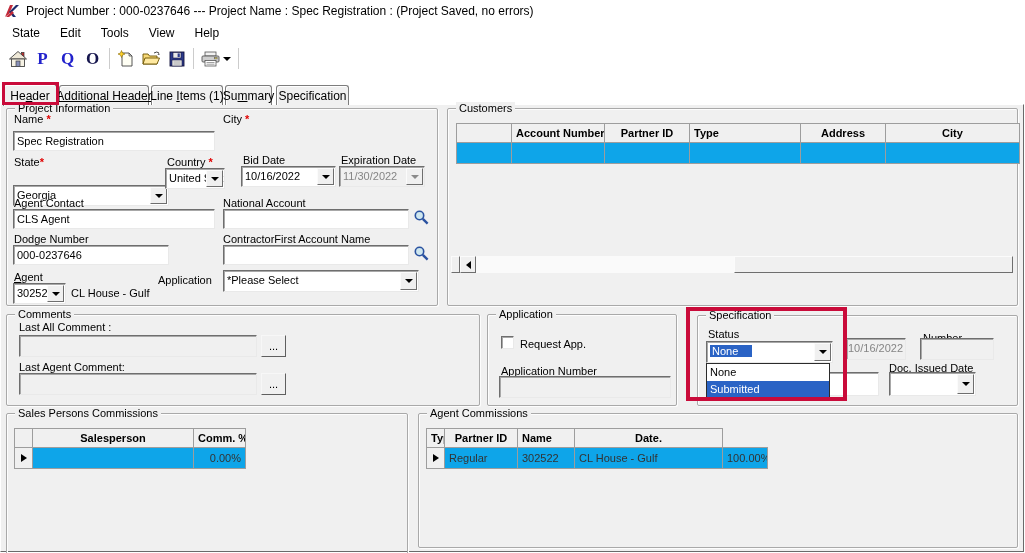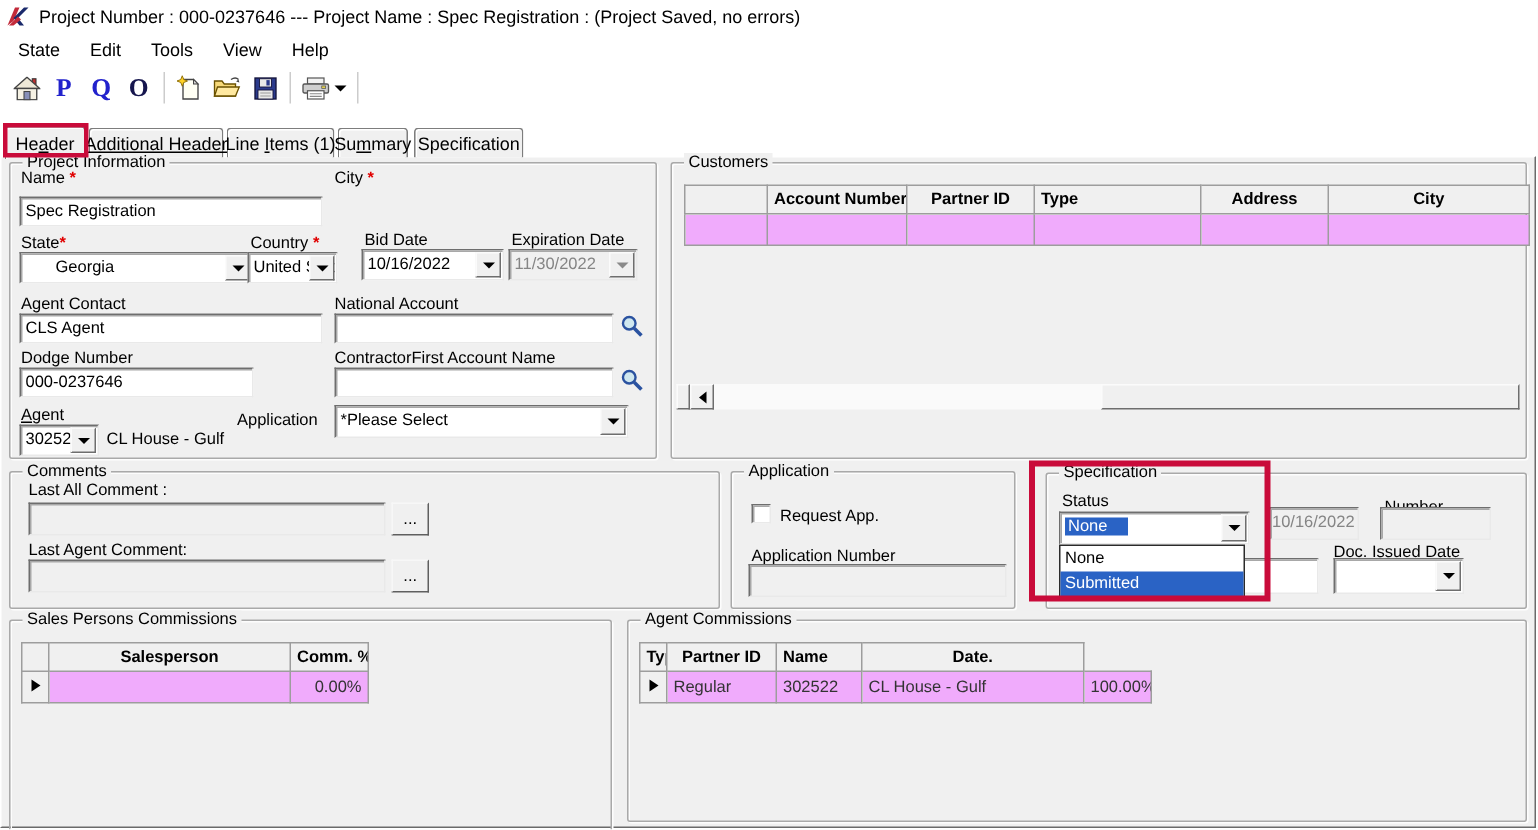--- a/index.html
+++ b/index.html
@@ -74,21 +74,21 @@
 
   
   .droplist { position:absolute; background:#fff; border:1px solid #2b2b2b; z-index:40; }
   .dropitem { height:17px; line-height:17px; padding:0 3px; }
   .dropitem.hl { background:#2a63c5; color:#fff; }
 
   
   table.grid { position:absolute; border-collapse:collapse; table-layout:fixed; }
   table.grid th { background:#f0f0f0; border:1px solid #9d9d9d; font-weight:bold;
     height:19px; padding:0 4px; overflow:hidden; white-space:nowrap; }
-  table.grid td { background:#f0abfc; border:1px solid #9d9d9d; height:21px;
+  table.grid td { background:#0ea5e9; border:1px solid #9d9d9d; height:21px;
     padding:0 4px; overflow:hidden; white-space:nowrap; color:#333; }
   table.grid td.sel { background:#f0f0f0; text-align:center; }
   .ta-l { text-align:left; } .ta-c { text-align:center; } .ta-r { text-align:right; }
 
   
   .sb-corner { position:absolute; background:#f0f0f0; border:1px solid;
     border-color:#fbfbfb #6e6e6e #6e6e6e #fbfbfb; }
   .sb-track { position:absolute; background:#fafafa; }
   .sb-thumb { position:absolute; background:#f0f0f0; border:1px solid;
     border-color:#fbfbfb #6e6e6e #6e6e6e #fbfbfb; }
@@ -213,21 +213,21 @@
 
   <div class="group" style="left:6px; top:108px; width:432px; height:198px;">
     <span class="legend">Project Information</span>
 
     <span class="lbl" style="left:7px; top:4px;"><span>Name</span> <span class="req">*</span></span>
     <div class="sunken fieldtext" style="left:6px; top:22px; width:202px; height:20px;">Spec Registration</div>
 
     <span class="lbl" style="left:216px; top:4px;"><span>City</span> <span class="req">*</span></span>
 
     <span class="lbl" style="left:7px; top:47px;"><span>State</span><span class="req">*</span></span>
-    <div class="sunken" style="left:6px; top:59px; width:156px; height:21px;padding-left:20px;">
+    <div class="sunken" style="left:6px; top:76px; width:156px; height:21px;">
       <span class="fieldtext" style="display:block">Georgia</span>
       <span class="arrowbtn">
           <span class="tri-down"></span>
         </span>
     </div>
 
     <span class="lbl" style="left:160px; top:47px;"><span>Country</span> <span class="req">*</span></span>
     <div class="sunken" style="left:158px; top:59px; width:60px; height:21px;">
       <span class="fieldtext" style="display:block">United Stat</span>
       <span class="arrowbtn">

